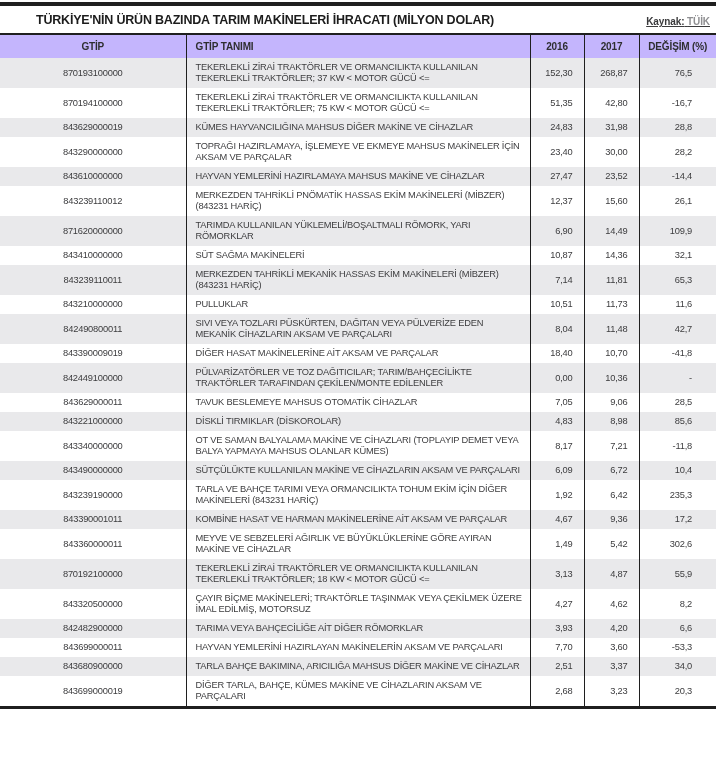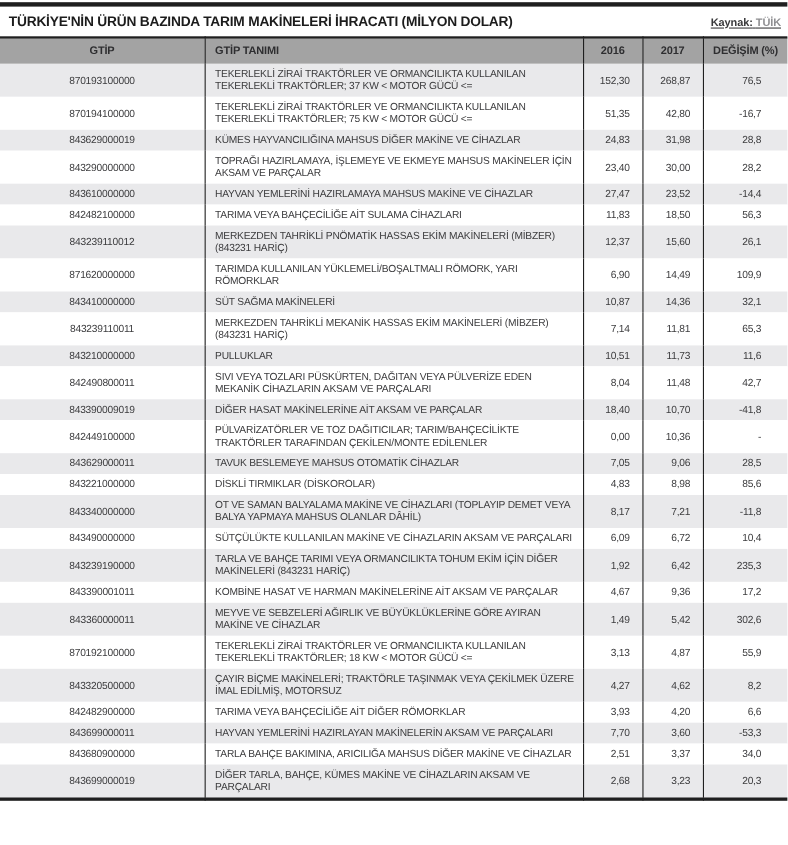--- a/index.html
+++ b/index.html
@@ -13,20 +13,21 @@
 
   .top-bar{margin-top:2px;height:4px;background:#1f1f1f;width:100%;}
 
   .title-row{
     display:flex;justify-content:space-between;align-items:flex-end;
     padding:7px 6px 6px 8px;
   }
   .title{
     font-size:12.5px;font-weight:bold;color:#1c1c1c;
     letter-spacing:-0.2px;
+    margin-left:28px;
   }
   .source{font-size:10px;letter-spacing:-0.1px;white-space:nowrap;text-decoration:underline;}
   .source .k{font-weight:bold;color:#3a3a3c;}
   .source .v{color:#8f8f92;font-weight:bold;}
 
   table{
     width:716px;border-collapse:collapse;table-layout:fixed;
     border-top:2px solid #1f1f1f;
     border-bottom:3px solid #1f1f1f;
   }
@@ -39,21 +40,21 @@
   th,td{
     border:none;vertical-align:middle;
     font-size:9.3px;line-height:11px;
     letter-spacing:-0.2px;
     padding:4px 4px;
   }
   th:not(:first-child),td:not(:first-child){border-left:1.5px solid #1f1f1f;}
 
   thead th{
     font-size:10px;font-weight:bold;color:#2e2e30;
-    padding:6px 4px;background:#a3a3a3;text-align:center;
+    padding:6px 4px;background:#c4b5fd;text-align:center;
     letter-spacing:-0.15px;
   }
   thead th.h-desc{text-align:left;padding-left:9px;}
 
   tbody tr:nth-child(odd){background:#e9e9eb;}
   tbody tr:nth-child(even){background:#ffffff;}
 
   td.code{text-align:center;white-space:nowrap;}
   td.desc{text-align:left;padding-left:9px;padding-right:5px;}
   td.num{text-align:right;padding-right:11px;white-space:nowrap;}
@@ -121,27 +122,20 @@
           <td class="chg">28,2</td>
         </tr>
         <tr>
           <td class="code">843610000000</td>
           <td class="desc">HAYVAN YEMLERİNİ HAZIRLAMAYA MAHSUS MAKİNE VE CİHAZLAR</td>
           <td class="num">27,47</td>
           <td class="num">23,52</td>
           <td class="chg">-14,4</td>
         </tr>
         <tr>
-          <td class="code">842482100000</td>
-          <td class="desc">TARIMA VEYA BAHÇECİLİĞE AİT SULAMA CİHAZLARI</td>
-          <td class="num">11,83</td>
-          <td class="num">18,50</td>
-          <td class="chg">56,3</td>
-        </tr>
-        <tr>
           <td class="code">843239110012</td>
           <td class="desc">MERKEZDEN TAHRİKLİ PNÖMATİK HASSAS EKİM MAKİNELERİ (MİBZER) (843231 HARİÇ)</td>
           <td class="num">12,37</td>
           <td class="num">15,60</td>
           <td class="chg">26,1</td>
         </tr>
         <tr>
           <td class="code">871620000000</td>
           <td class="desc">TARIMDA KULLANILAN YÜKLEMELİ/BOŞALTMALI RÖMORK, YARI RÖMORKLAR</td>
           <td class="num">6,90</td>
@@ -199,21 +193,21 @@
         </tr>
         <tr>
           <td class="code">843221000000</td>
           <td class="desc">DİSKLİ TIRMIKLAR (DİSKOROLAR)</td>
           <td class="num">4,83</td>
           <td class="num">8,98</td>
           <td class="chg">85,6</td>
         </tr>
         <tr>
           <td class="code">843340000000</td>
-          <td class="desc">OT VE SAMAN BALYALAMA MAKİNE VE CİHAZLARI (TOPLAYIP DEMET VEYA BALYA YAPMAYA MAHSUS OLANLAR DÂHİL)</td>
+          <td class="desc">OT VE SAMAN BALYALAMA MAKİNE VE CİHAZLARI (TOPLAYIP DEMET VEYA BALYA YAPMAYA MAHSUS OLANLAR KÜMES)</td>
           <td class="num">8,17</td>
           <td class="num">7,21</td>
           <td class="chg">-11,8</td>
         </tr>
         <tr>
           <td class="code">843490000000</td>
           <td class="desc">SÜTÇÜLÜKTE KULLANILAN MAKİNE VE CİHAZLARIN AKSAM VE PARÇALARI</td>
           <td class="num">6,09</td>
           <td class="num">6,72</td>
           <td class="chg">10,4</td>

